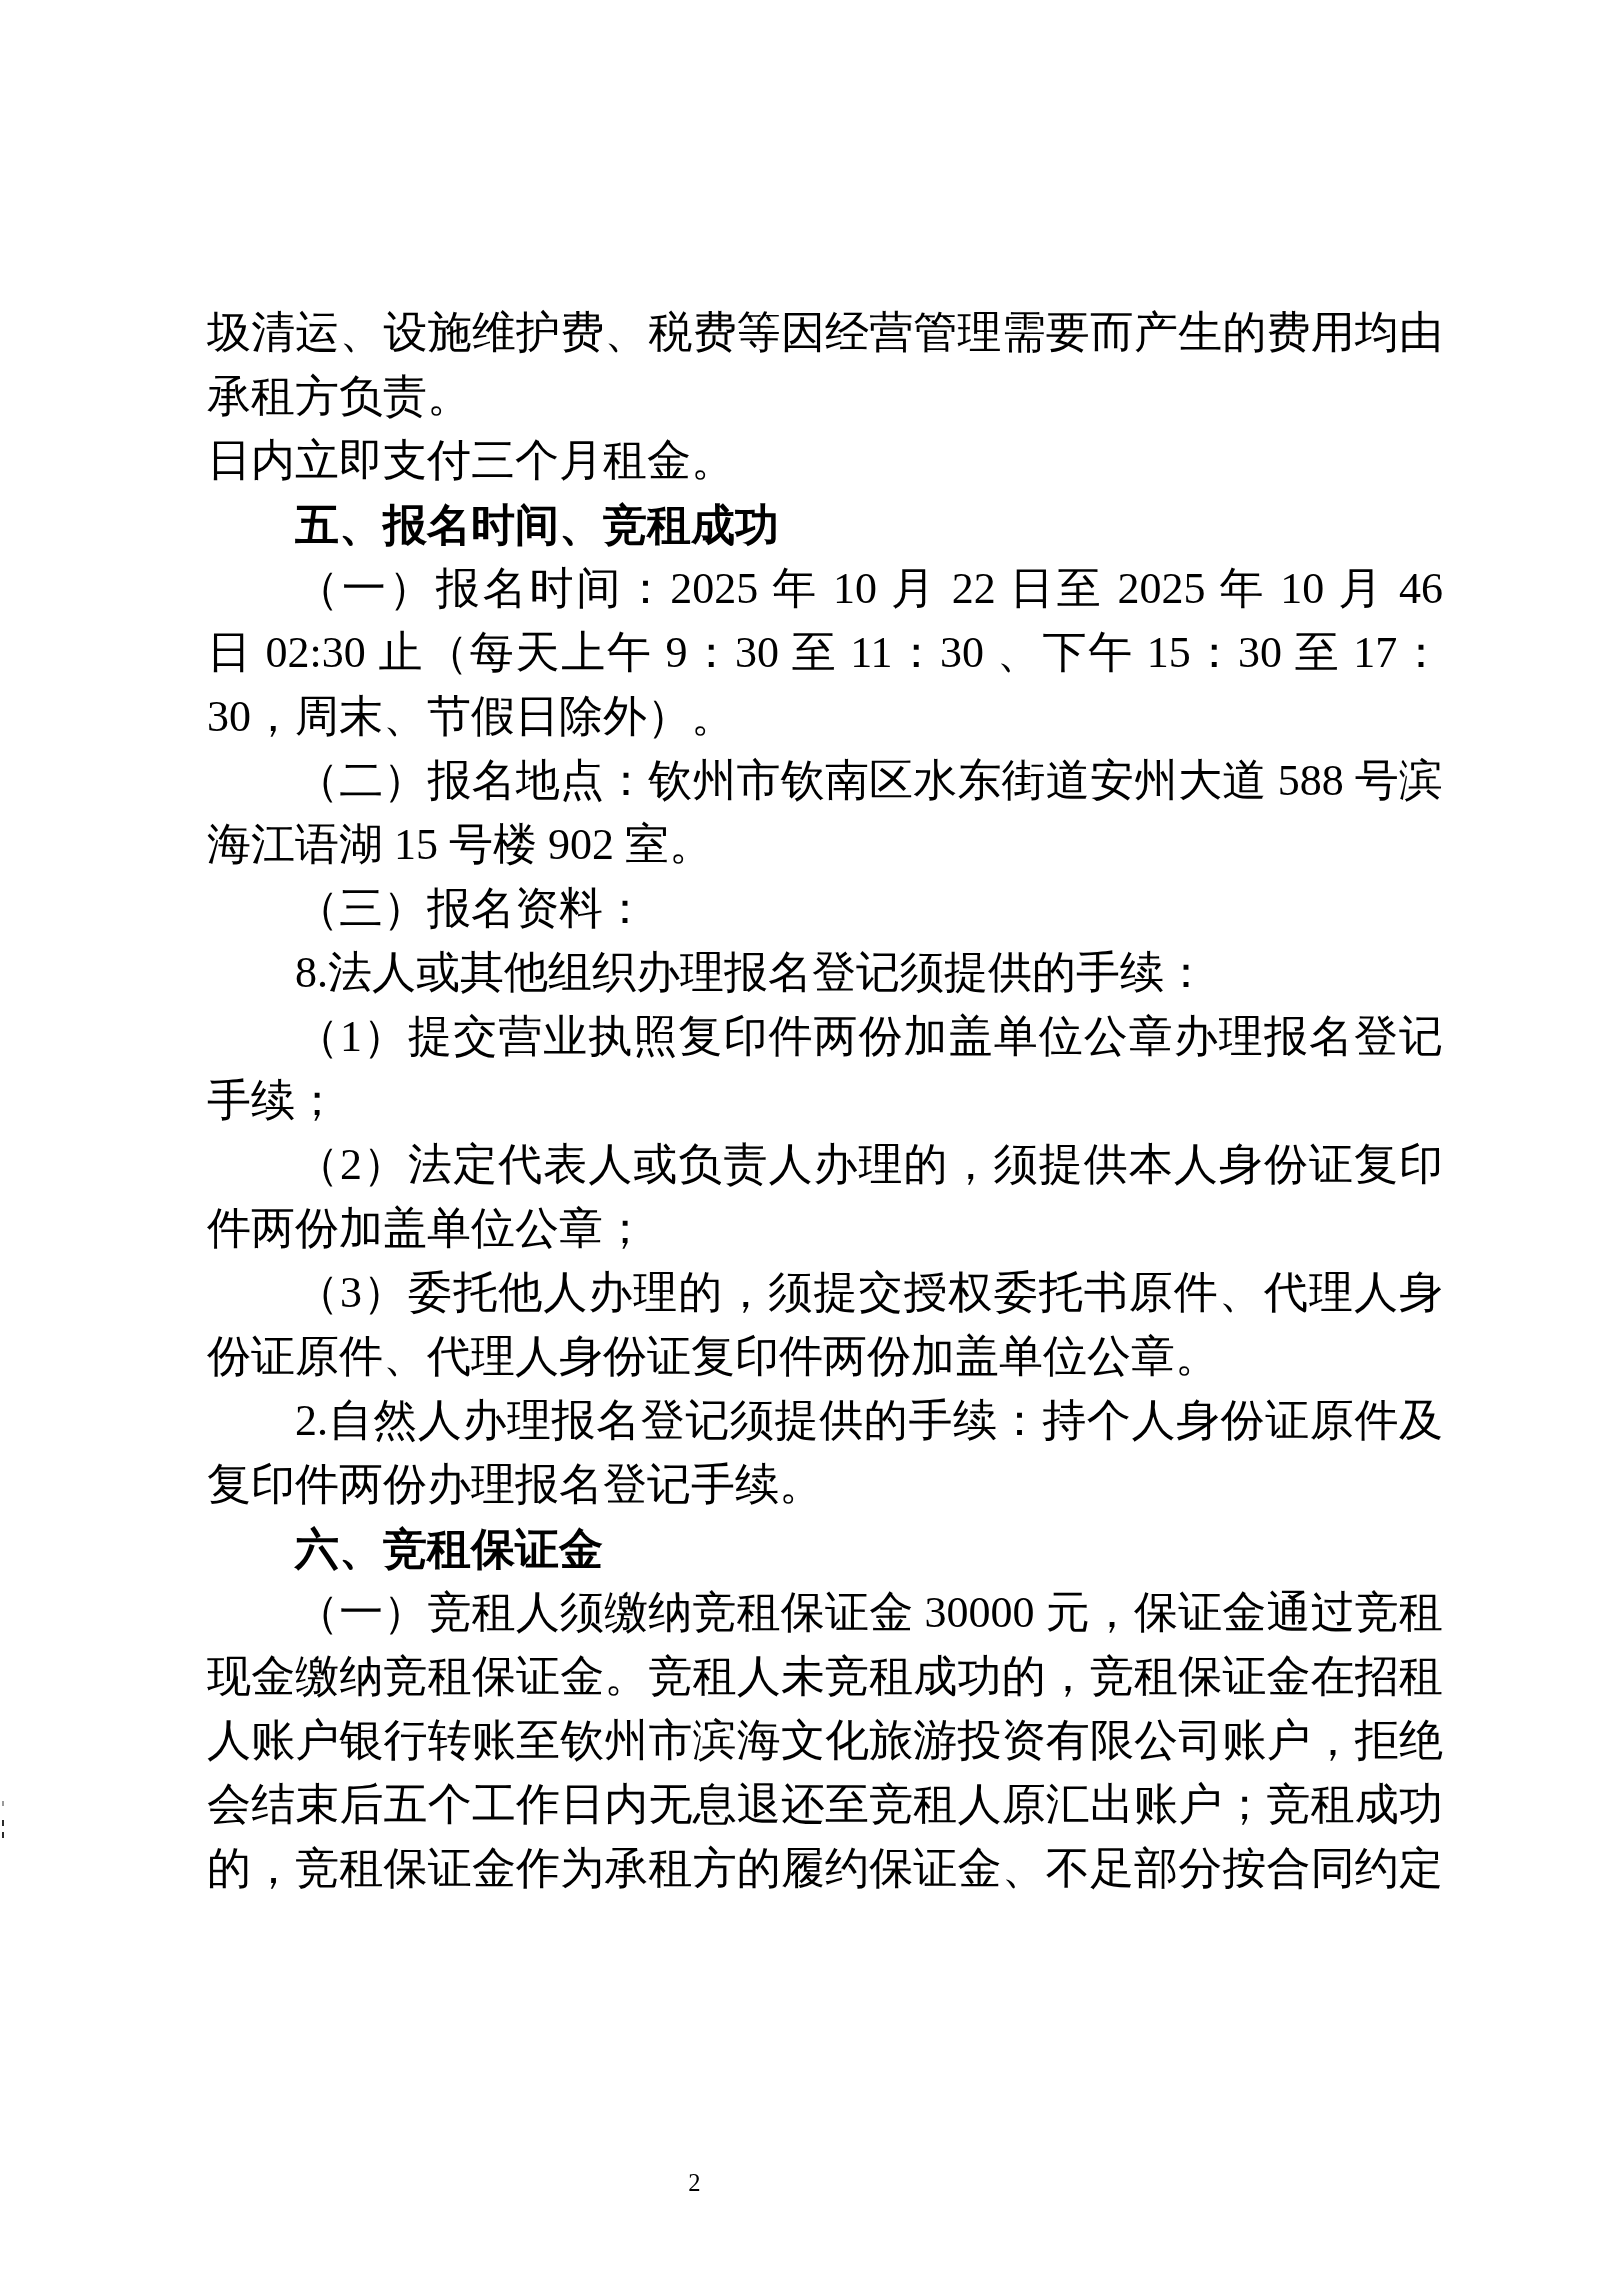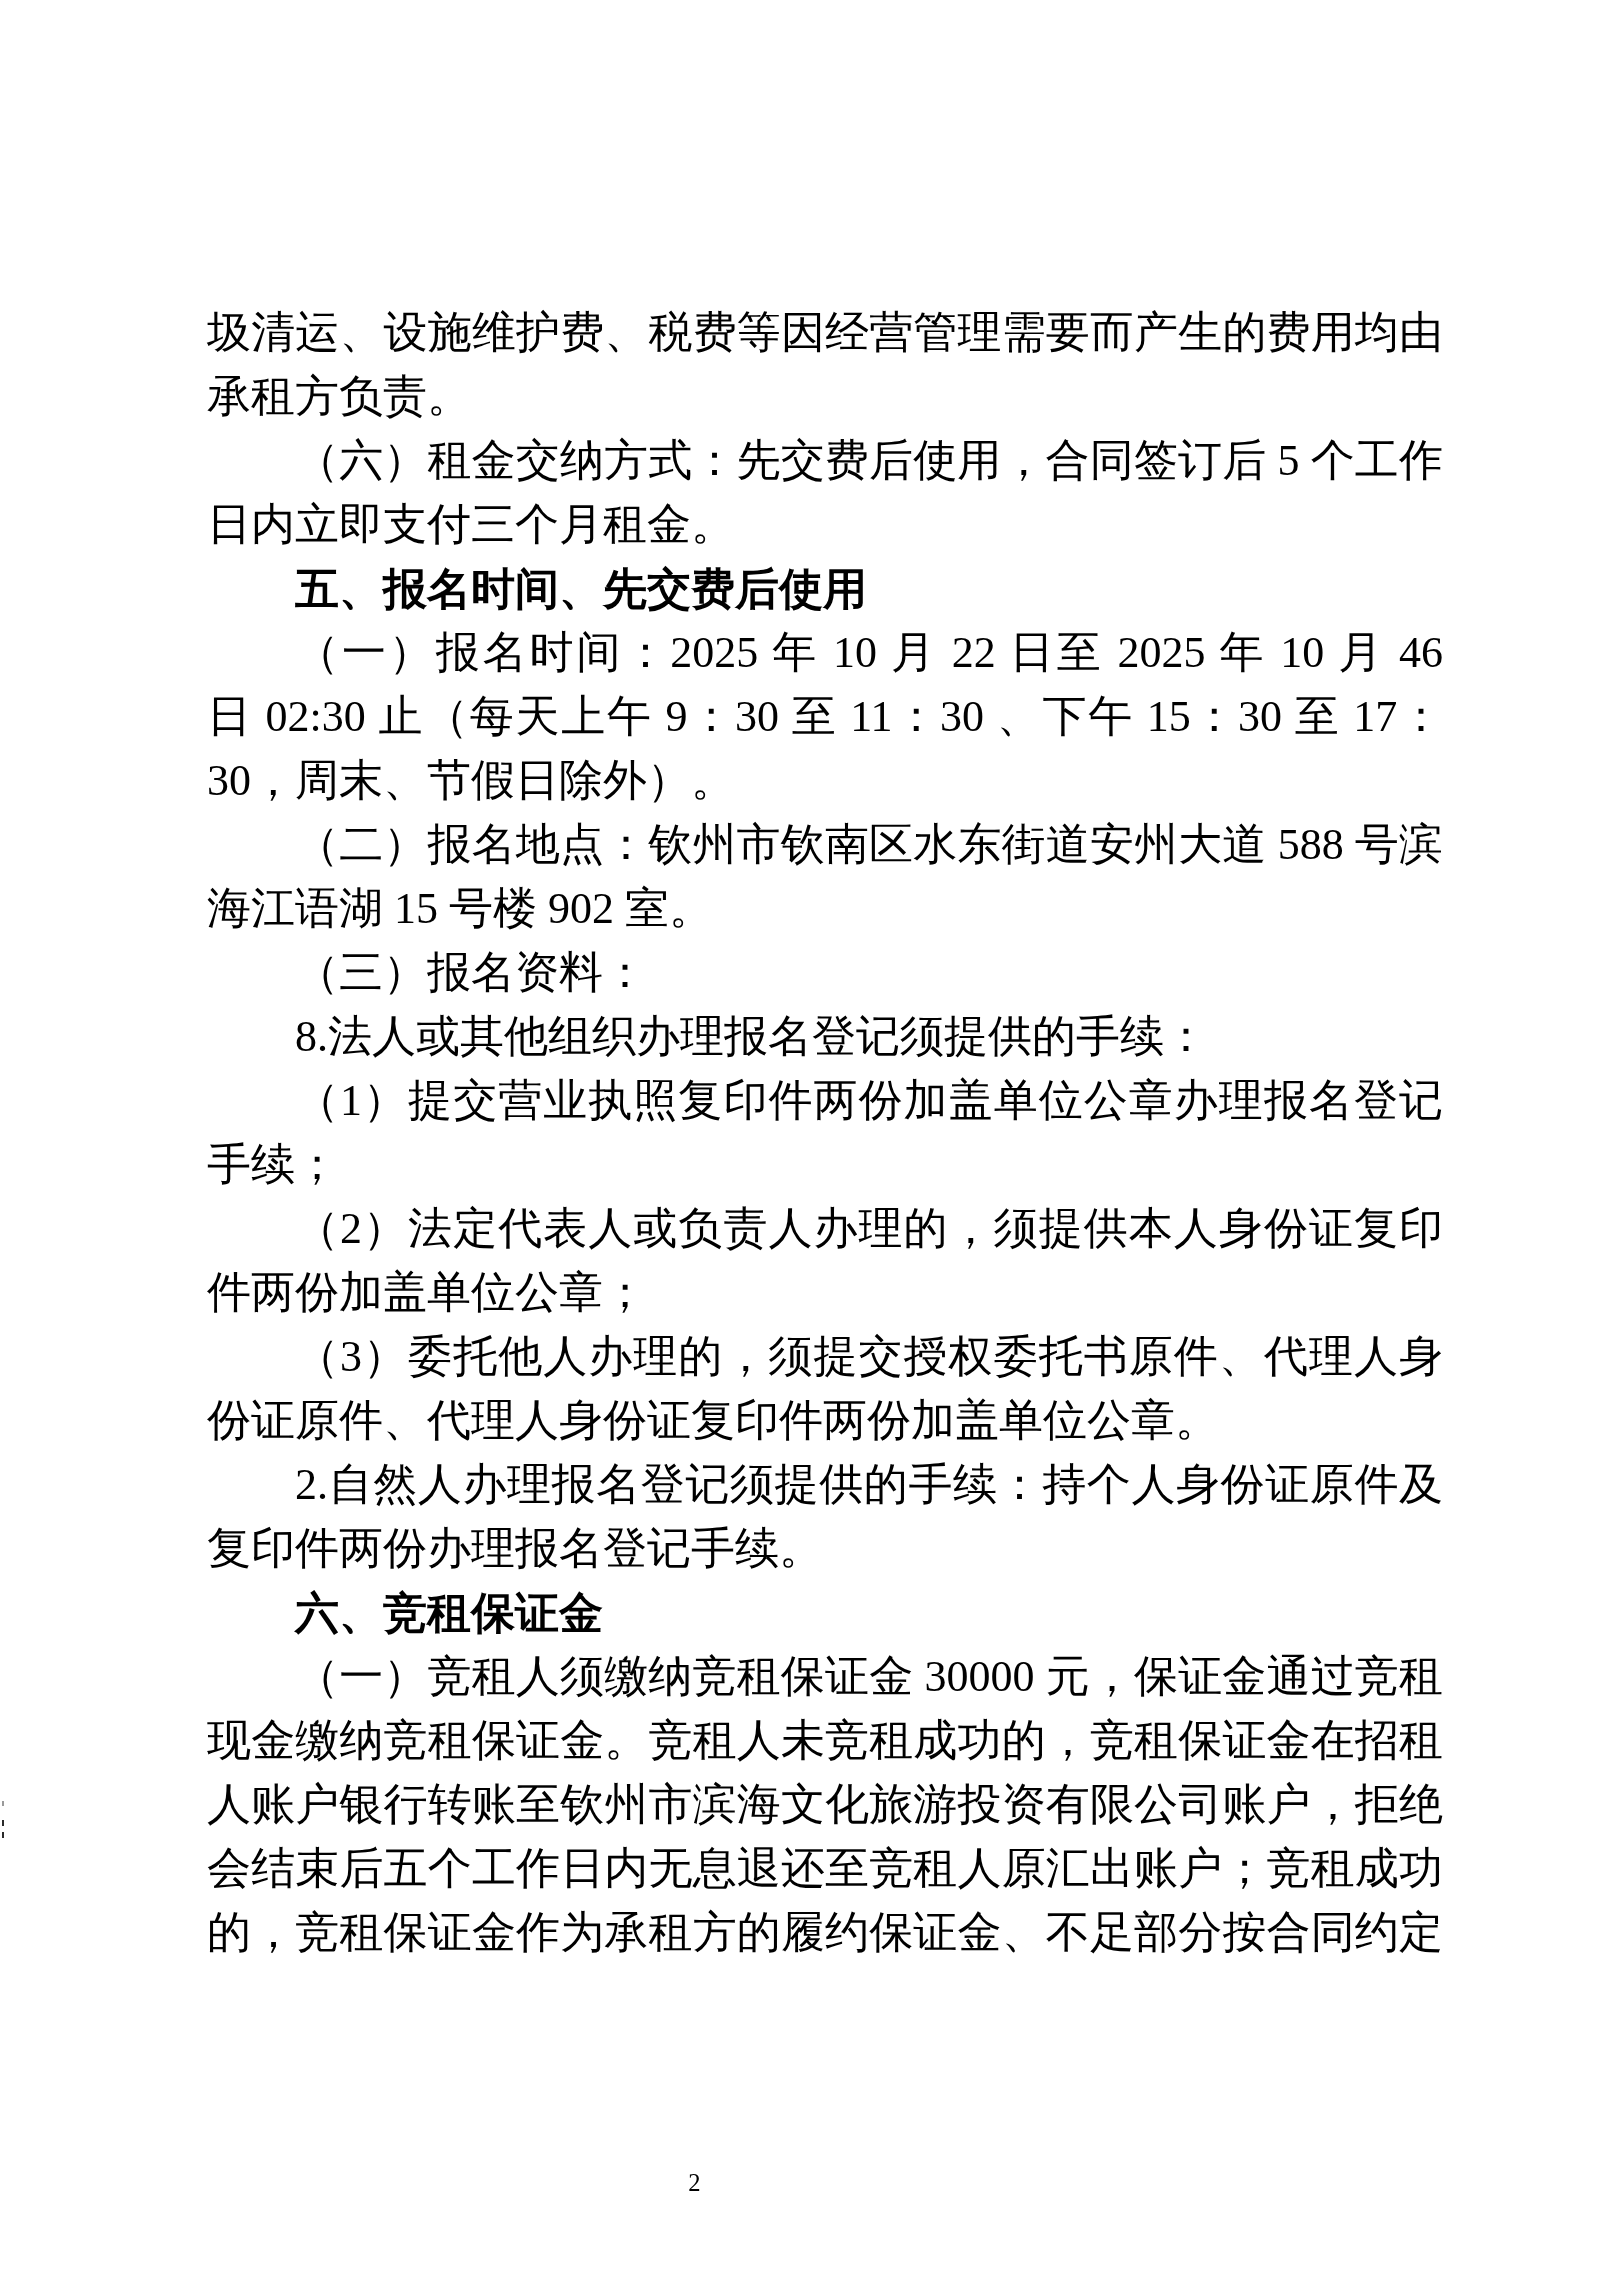--- a/index.html
+++ b/index.html
@@ -54,23 +54,22 @@
     position: absolute;
   }
 </style>
 </head>
 <body>
 
 <div class="page">
   <div class="doc-body" id="doc-body">
       <div class="line justify">圾清运、设施维护费、税费等因经营管理需要而产生的费用均由</div>
       <div class="line">承租方负责。</div>
-      <div class="line justify indent">（六）租金交纳方式：先交费后使用，合同签订后 5 个工作</div>
       <div class="line">日内立即支付三个月租金。</div>
-      <div class="line indent heading">五、报名时间、先交费后使用</div>
+      <div class="line indent heading">五、报名时间、竞租成功</div>
       <div class="line justify indent">（一）报名时间：2025 年 10 月 22 日至 2025 年 10 月 46</div>
       <div class="line justify">日 02:30 止（每天上午 9：30 至 11：30 、下午 15：30 至 17：</div>
       <div class="line">30，周末、节假日除外）。</div>
       <div class="line justify indent">（二）报名地点：钦州市钦南区水东街道安州大道 588 号滨</div>
       <div class="line">海江语湖 15 号楼 902 室。</div>
       <div class="line indent">（三）报名资料：</div>
       <div class="line indent">8.法人或其他组织办理报名登记须提供的手续：</div>
       <div class="line justify indent">（1）提交营业执照复印件两份加盖单位公章办理报名登记</div>
       <div class="line">手续；</div>
       <div class="line justify indent">（2）法定代表人或负责人办理的，须提供本人身份证复印</div>

